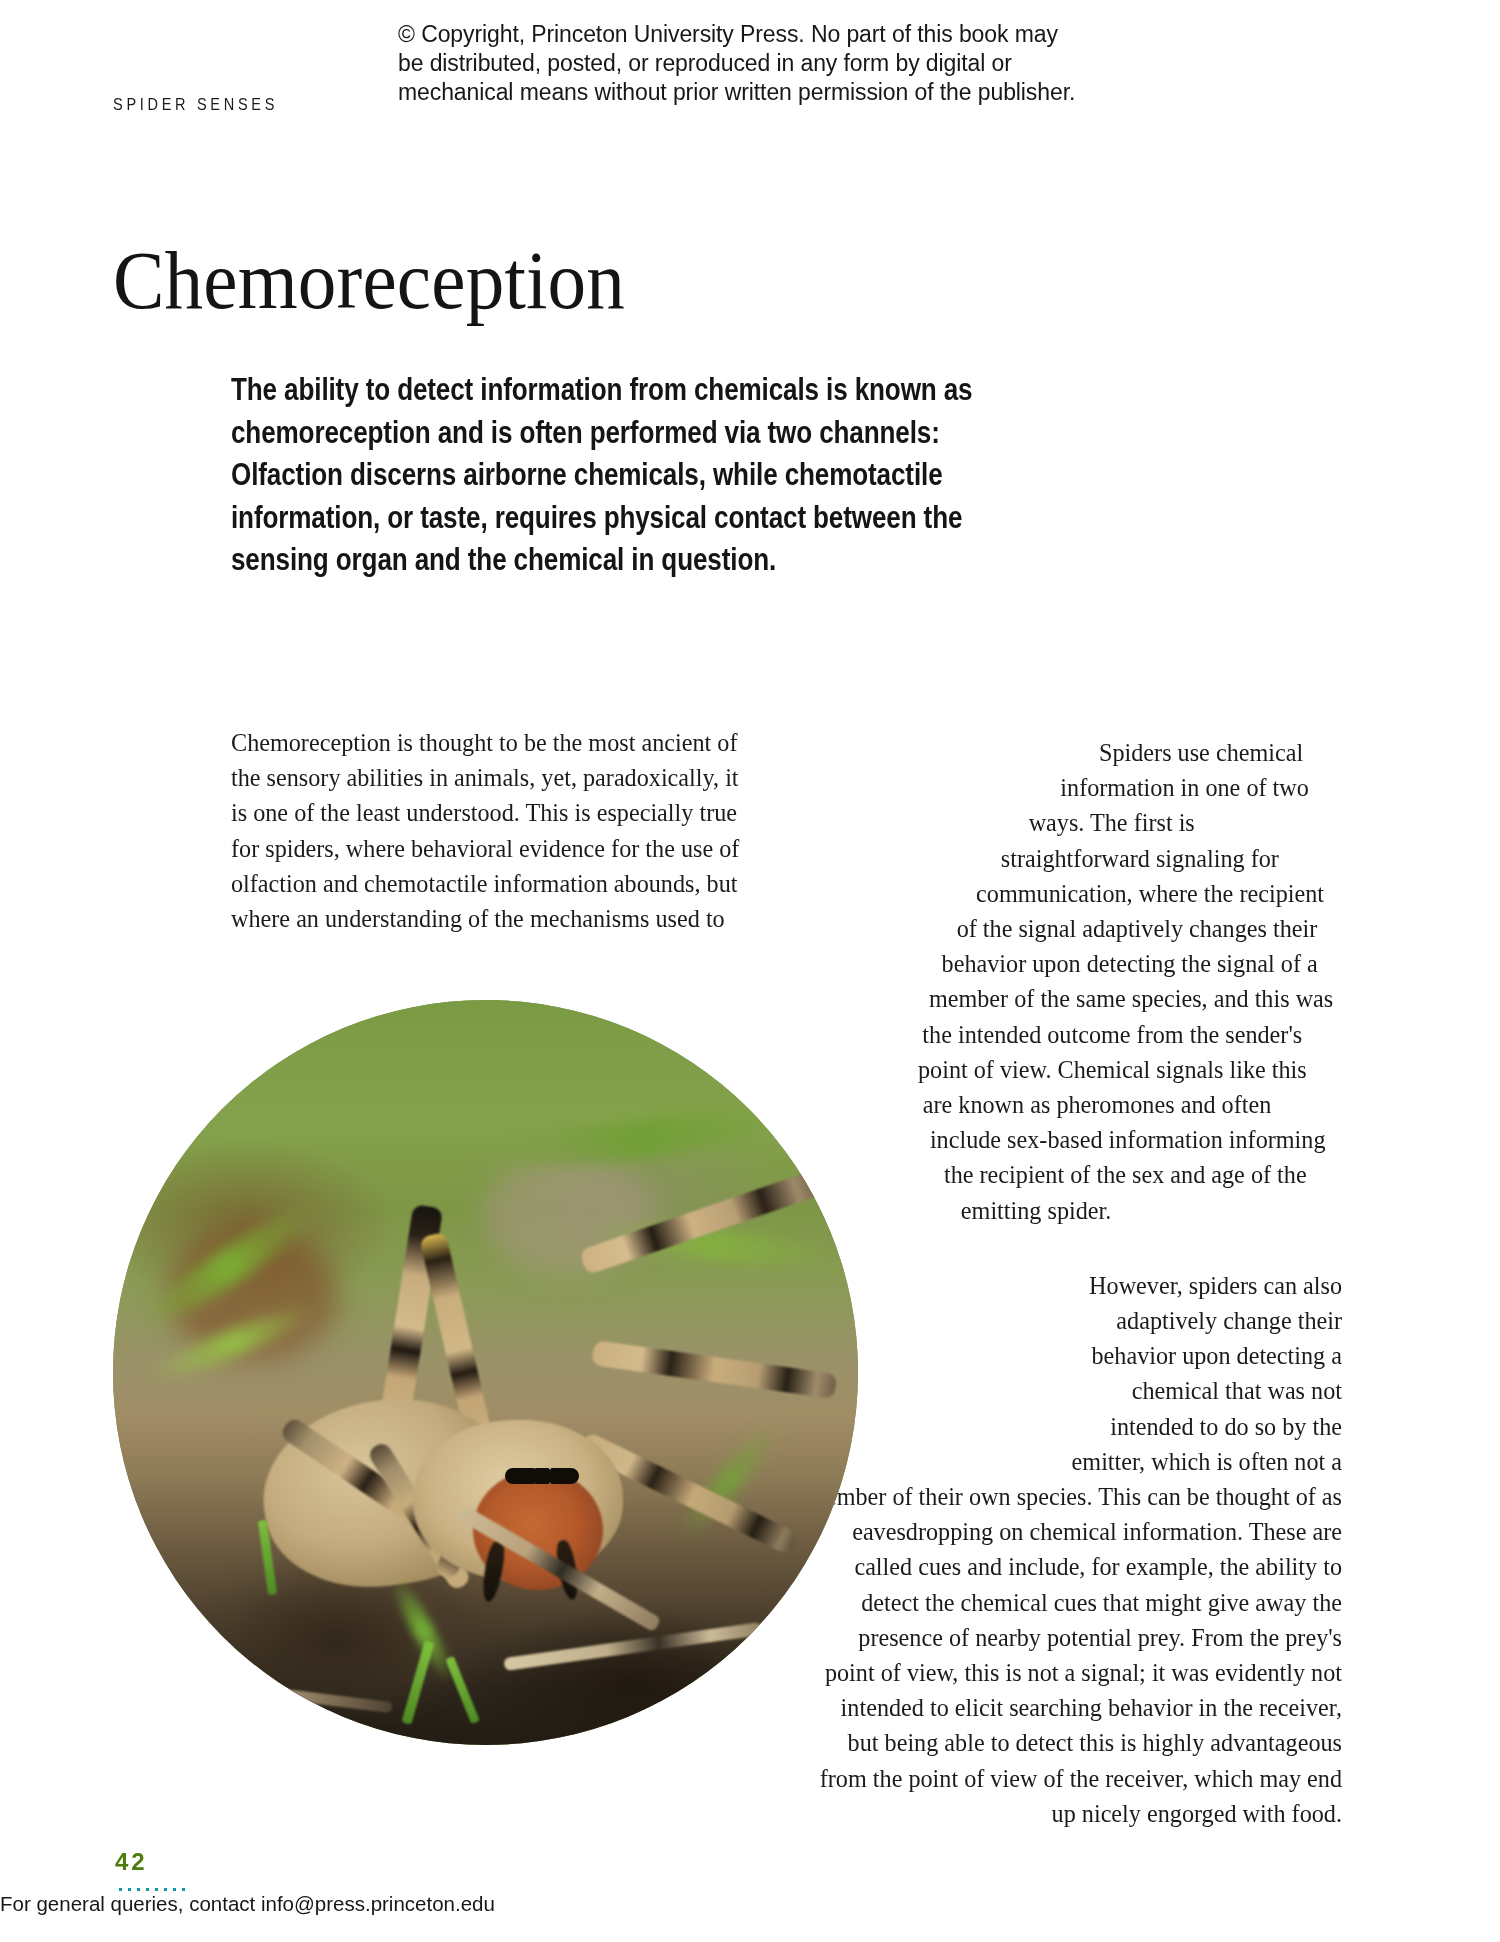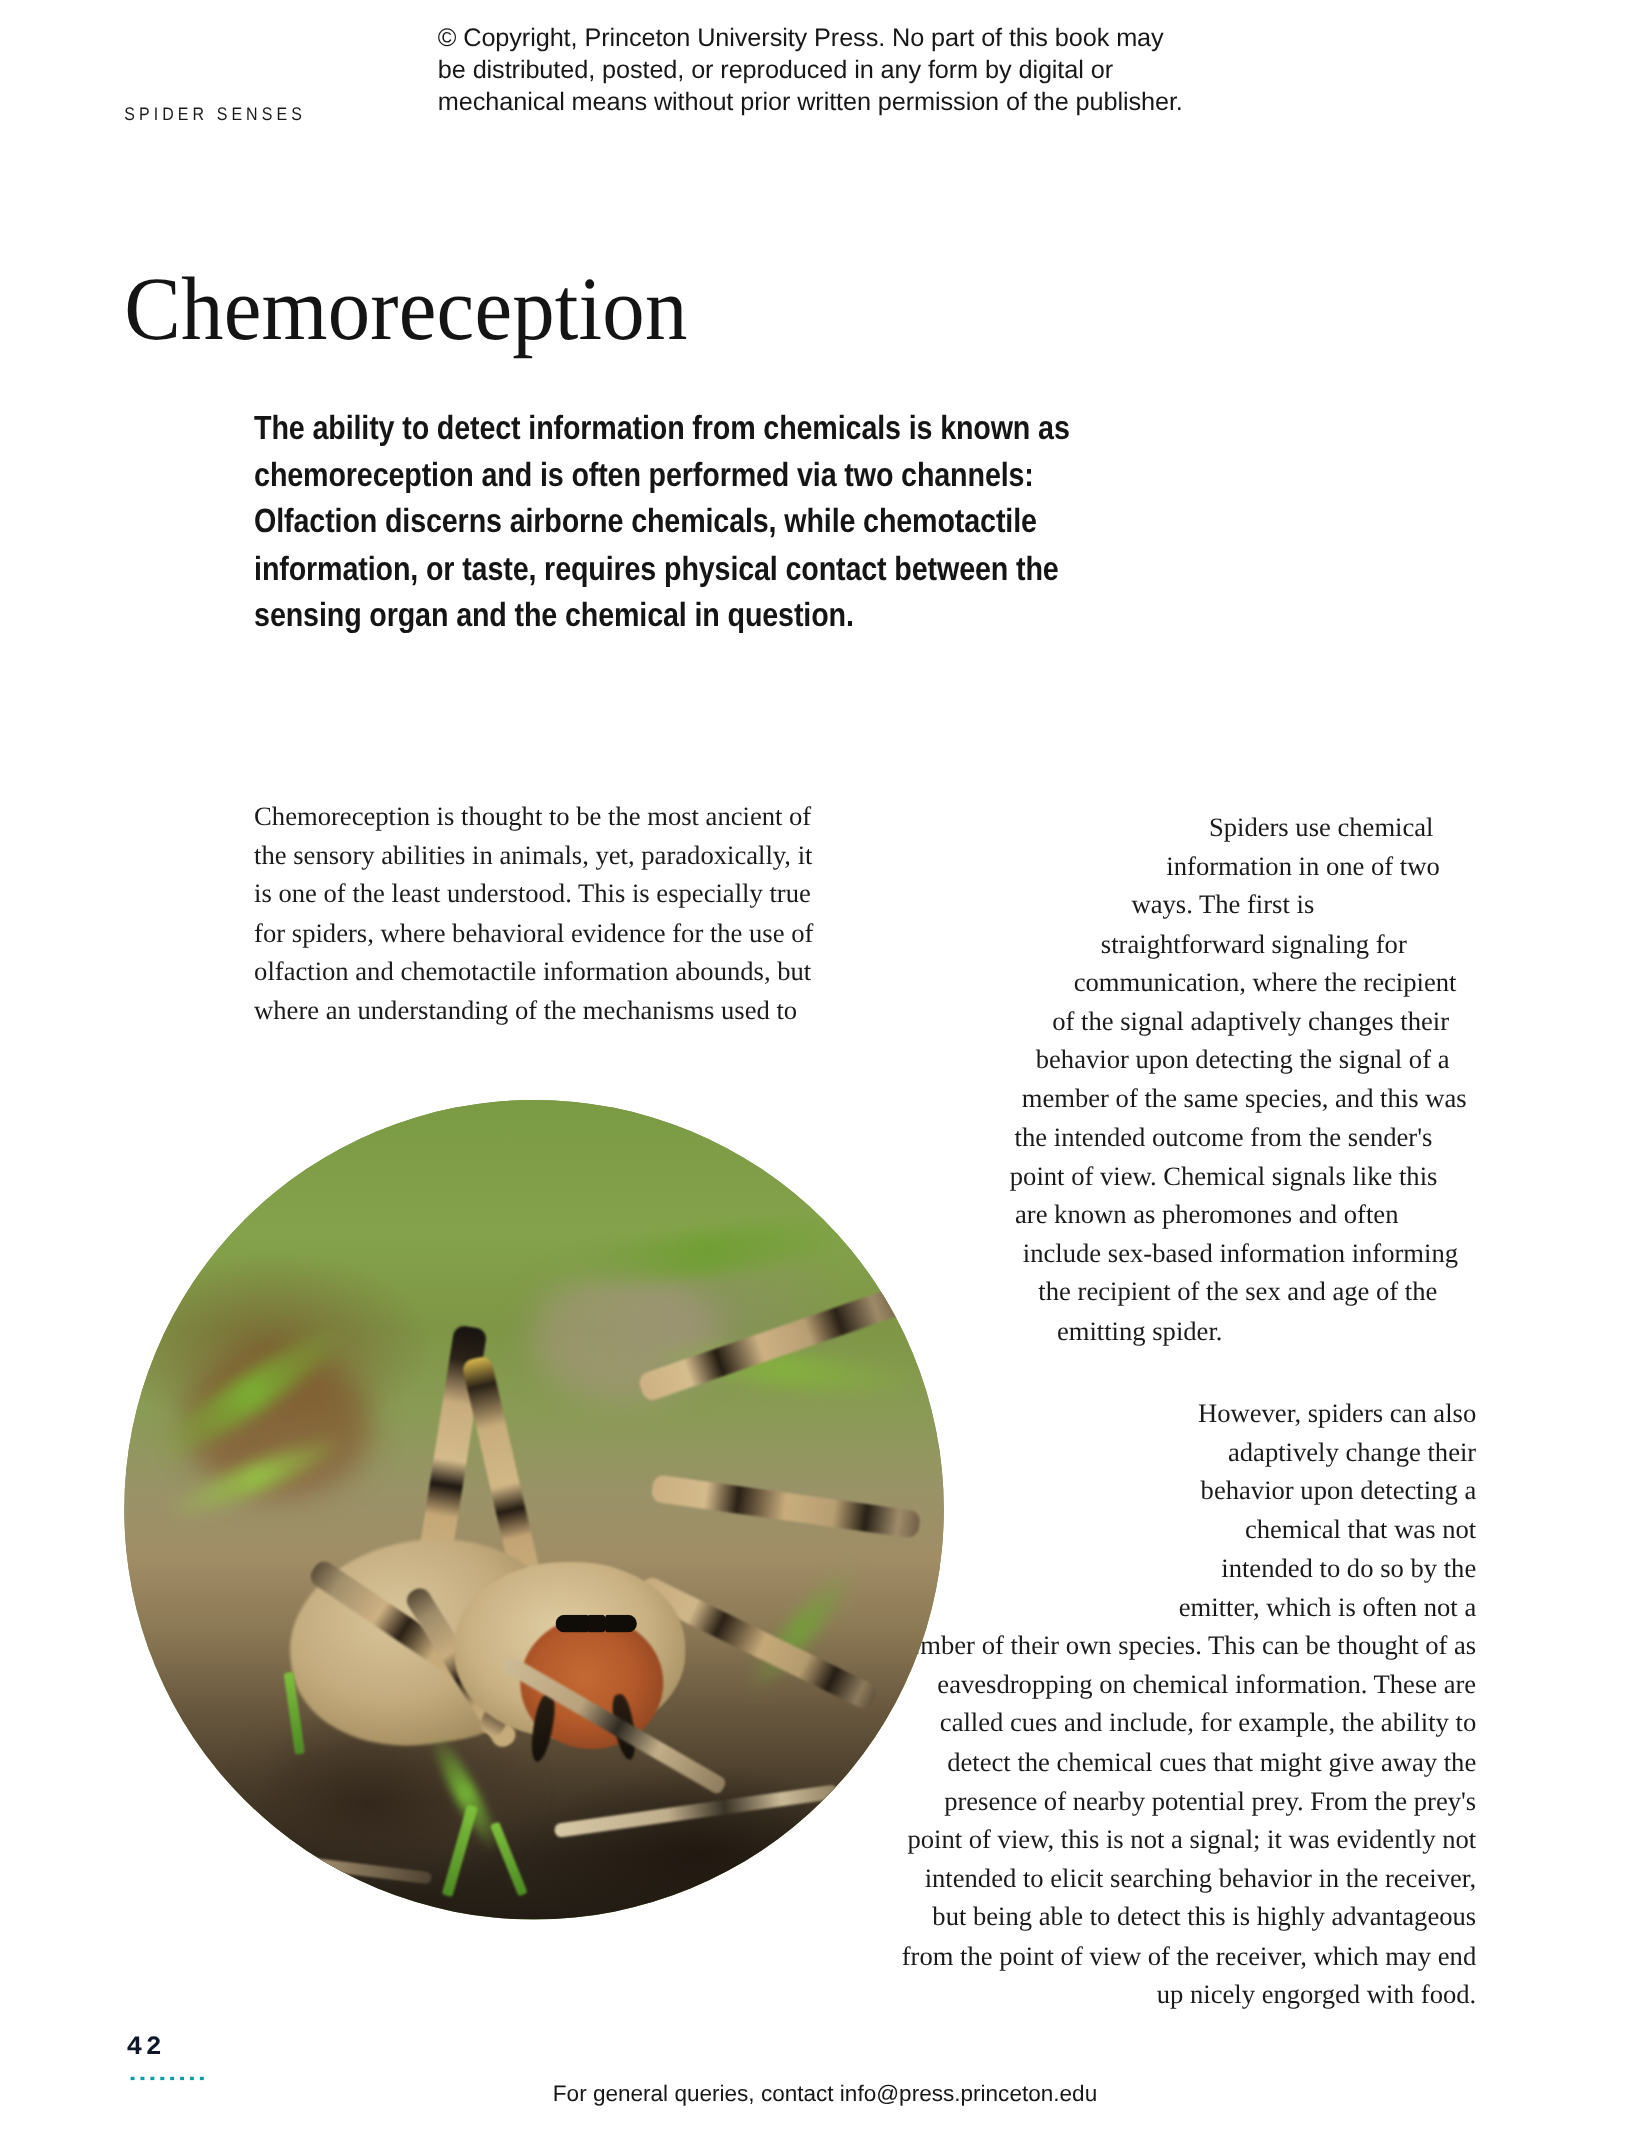--- a/index.html
+++ b/index.html
@@ -339,42 +339,41 @@
   }
   .grass.g1 { left: 300px; top: 640px; width: 10px; height: 85px; transform: rotate(16deg); }
   .grass.g2 { left: 345px; top: 655px; width: 9px;  height: 70px; transform: rotate(-22deg); }
   .grass.g3 { left: 150px; top: 520px; width: 9px;  height: 75px; transform: rotate(-8deg); }
 
   
   .page-number {
     position: absolute;
     left: 115px;
     top: 1848px;
-    font-family: Liberation Mono, monospace;
+    font-family: Liberation Sans, sans-serif;
     font-weight: 700;
     font-size: 24px;
     letter-spacing: 3px;
-    color: #0f172a;
+    color: #4d7c0f;
   }
   .page-rule {
     position: absolute;
     left: 116px;
     top: 1888px;
     width: 74px;
     height: 3px;
     background-image: radial-gradient(circle, #0b9ba4 40%, rgba(0,0,0,0) 42%);
     background-size: 9px 3px;
     background-repeat: repeat-x;
   }
   .footer-note {
     position: absolute;
     left: 0;
     top: 1892px;
     width: 1500px;
-    text-align: center;
     font-family: "Liberation Sans", sans-serif;
     font-size: 20.5px;
     color: #171717;
   }
 </style>
 </head>
 <body>
 
 <div class="copyright">© Copyright, Princeton University Press. No part of this book may be distributed, posted, or reproduced in any form by digital or mechanical means without prior written permission of the publisher.</div>
 

